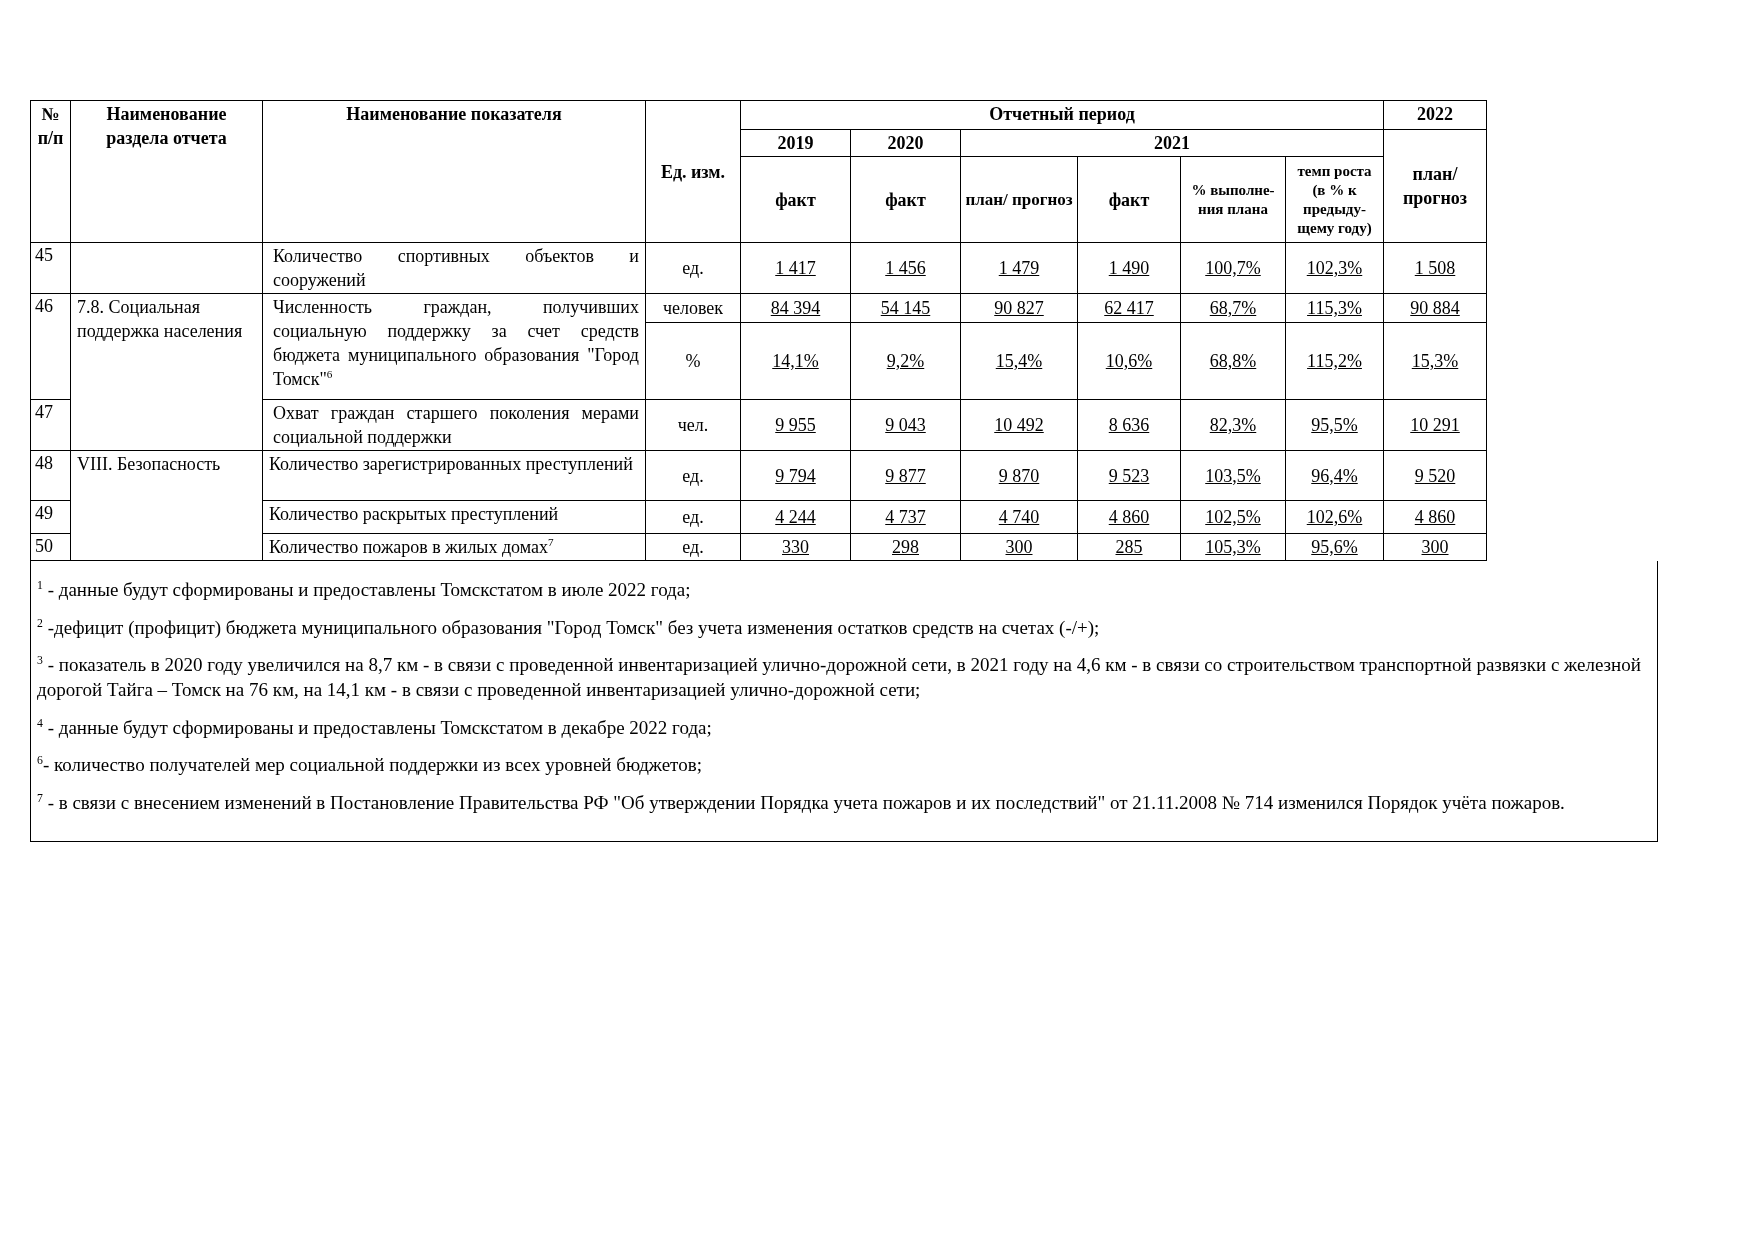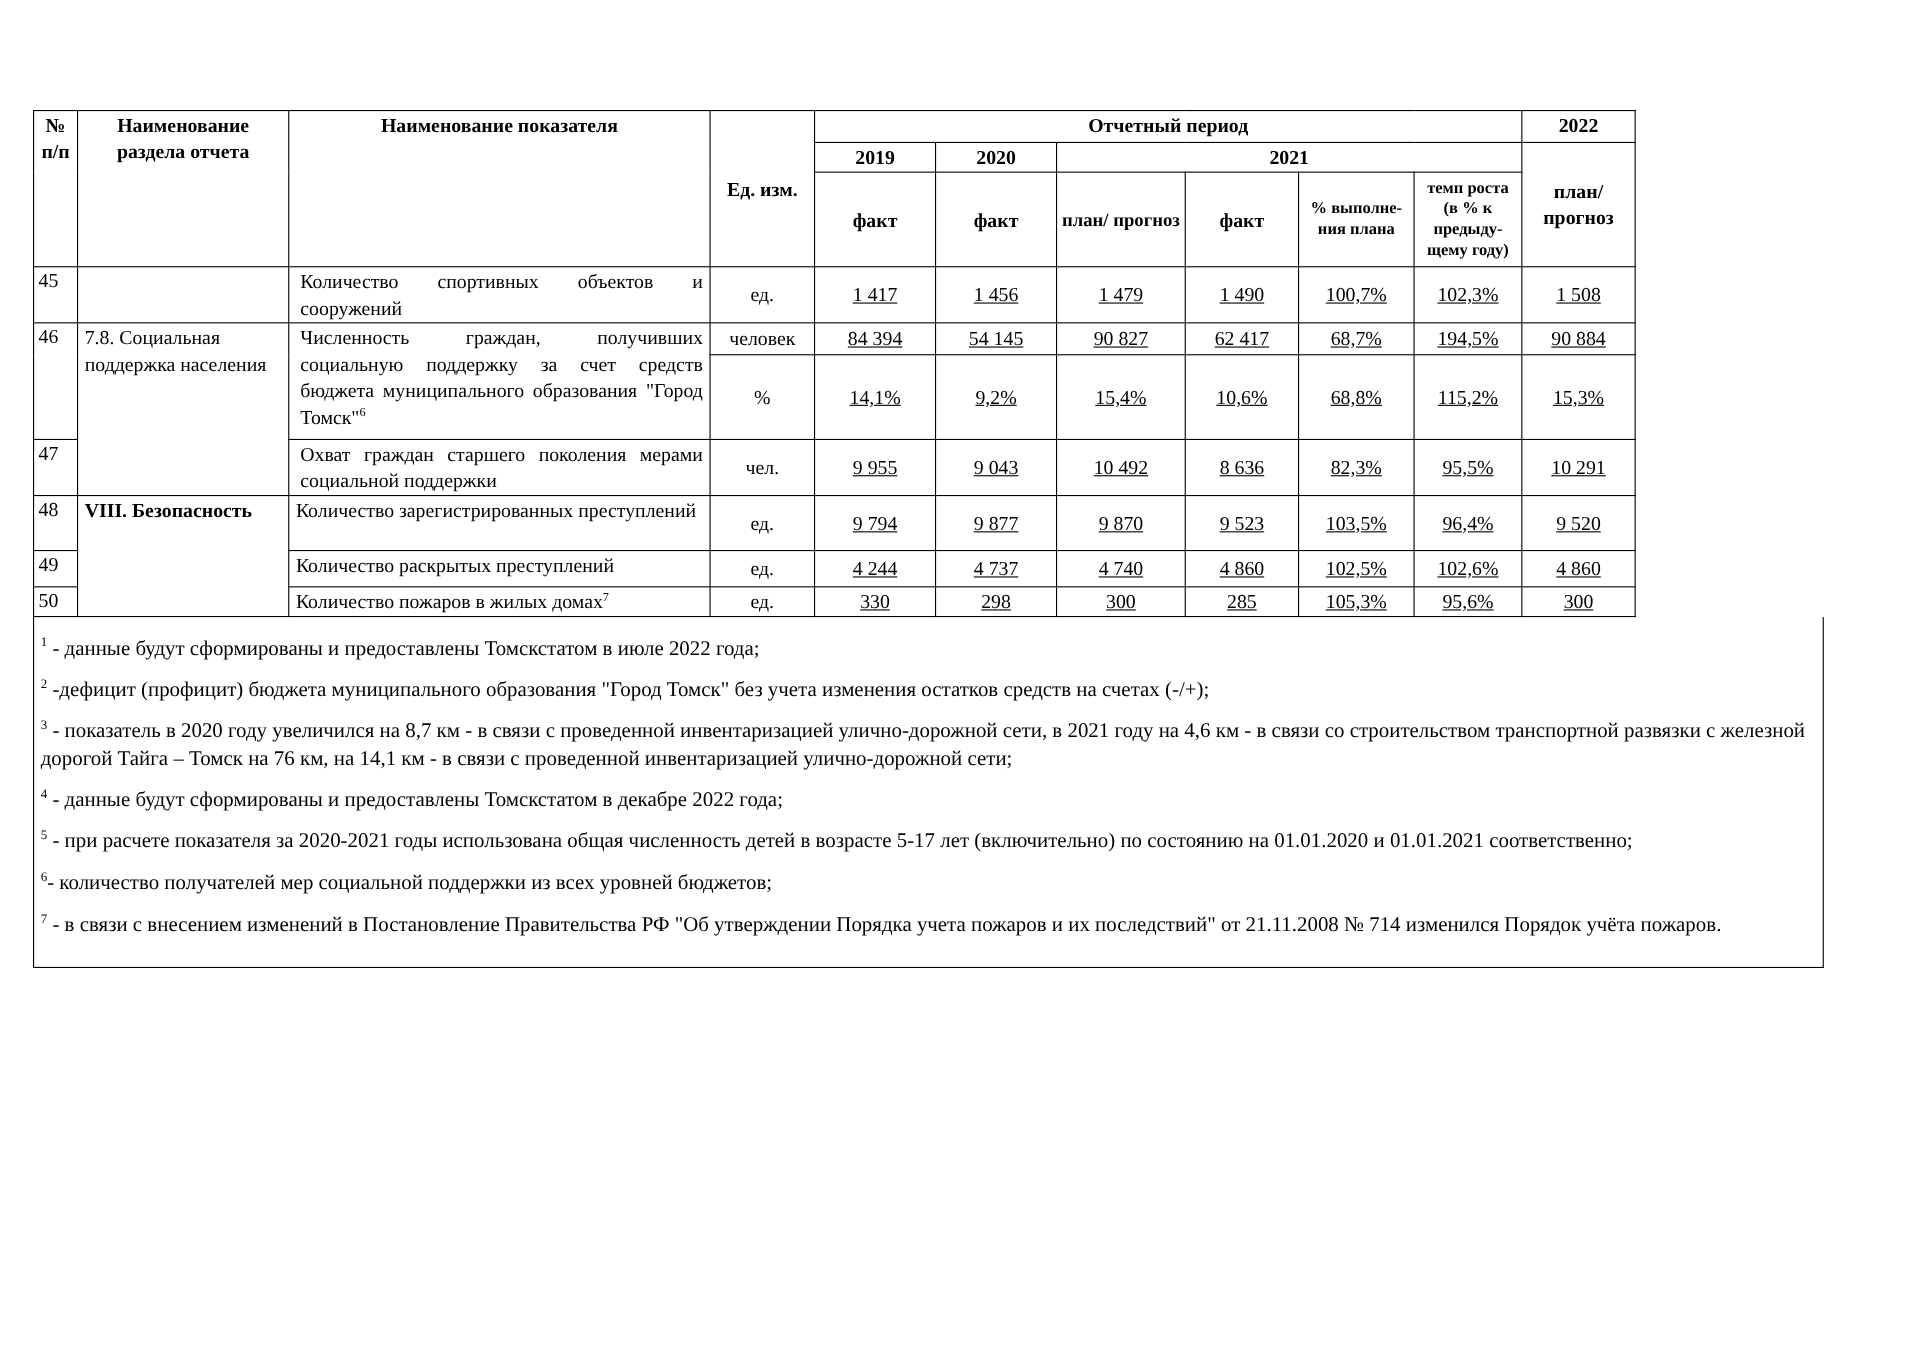--- a/index.html
+++ b/index.html
@@ -30,21 +30,21 @@
   thead tr.h1 { height: 29px; }
   thead tr.h2 { height: 26px; }
   thead tr.h3 { height: 86px; }
   .mid { vertical-align: middle; }
   .small { font-size: 15px; line-height: 19px; }
   .tight { padding: 1px 2px; font-size: 17px; }
   .prelines { white-space: pre-line; }
 
   td.num  { text-align: left; padding: 0 2px 0 4px; }
   td.sect { text-align: left; vertical-align: top; }
-  td.sect.bold { font-weight: bold; }
+  td.sect.bold { font-weight: normal; }
   td.ind  { text-align: left; vertical-align: top; }
   td.just { text-align: justify; padding-left: 10px; }
   td.unit { text-align: center; vertical-align: middle; }
   td.val  { text-align: center; vertical-align: middle; text-decoration: underline; }
 
   tr.r45  { height: 50px; }
   tr.r46a { height: 29px; }
   tr.r46b { height: 77px; }
   tr.r47  { height: 50px; }
   tr.r48  { height: 50px; }
@@ -131,21 +131,21 @@
       <tr class="r46a">
         <td class="num" rowspan="2">46</td>
         <td class="sect" rowspan="3">7.8. Социальная поддержка населения</td>
         <td class="ind just" rowspan="2"><span>Численность граждан, получивших социальную поддержку за счет средств бюджета муниципального образования "Город Томск"</span><sup>6</sup></td>
         <td class="unit">человек</td>
         <td class="val">84 394</td>
         <td class="val">54 145</td>
         <td class="val">90 827</td>
         <td class="val">62 417</td>
         <td class="val">68,7%</td>
-        <td class="val">194,5%</td>
+        <td class="val">115,3%</td>
         <td class="val">90 884</td>
       </tr>
 
       <tr class="r46b">
         <td class="unit">%</td>
         <td class="val">14,1%</td>
         <td class="val">9,2%</td>
         <td class="val">15,4%</td>
         <td class="val">10,6%</td>
         <td class="val">68,8%</td>
@@ -207,18 +207,17 @@
       </tr>
 
     </tbody>
   </table>
 
   <div class="footnotes">
     <div class="footnote"><sup>1</sup><span> - данные будут сформированы и предоставлены Томскстатом в июле 2022 года;</span></div>
     <div class="footnote"><sup>2</sup><span> -дефицит (профицит) бюджета муниципального образования "Город Томск" без учета изменения остатков средств на счетах (-/+);</span></div>
     <div class="footnote"><sup>3</sup><span> - показатель в 2020 году увеличился на 8,7 км - в связи с проведенной инвентаризацией улично-дорожной сети, в 2021 году на 4,6 км - в связи со строительством транспортной развязки с железной дорогой Тайга – Томск на 76 км, на 14,1 км - в связи с проведенной инвентаризацией улично-дорожной сети;</span></div>
     <div class="footnote"><sup>4</sup><span> - данные будут сформированы и предоставлены Томскстатом в декабре 2022 года;</span></div>
-    <div class="footnote"><sup>5</sup><span> - при расчете  показателя за 2020-2021 годы использована общая численность детей в возрасте 5-17 лет (включительно) по состоянию на 01.01.2020 и 01.01.2021 соответственно;</span></div>
     <div class="footnote"><sup>6</sup><span>- количество получателей мер социальной поддержки из всех уровней бюджетов;</span></div>
     <div class="footnote"><sup>7</sup><span> - в связи с внесением изменений в Постановление Правительства РФ "Об утверждении Порядка учета пожаров и их последствий" от 21.11.2008 № 714 изменился Порядок учёта пожаров.</span></div>
   </div>
 
 </div>
 
 </body></html>

